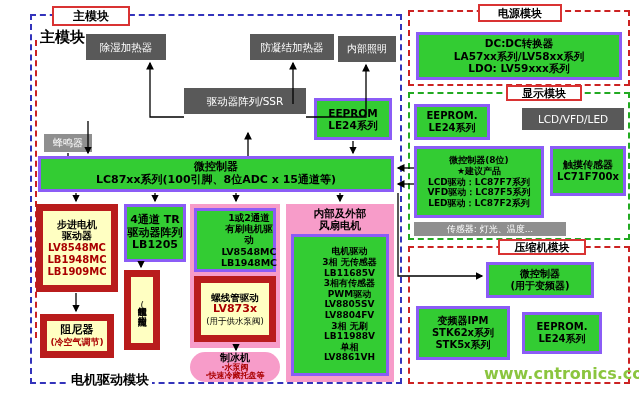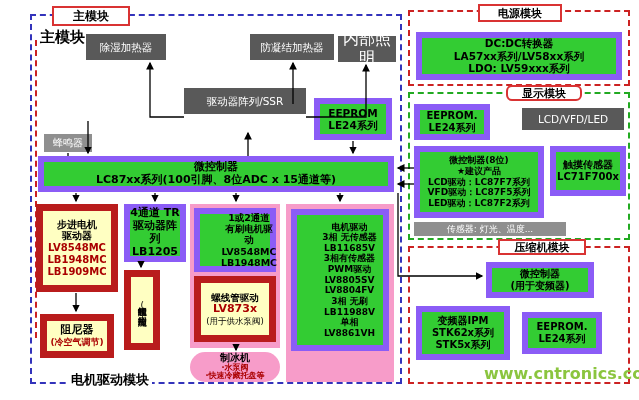--- a/index.html
+++ b/index.html
@@ -7,21 +7,21 @@
   #stage{position:relative;width:639px;height:400px;background:#fff;overflow:hidden;}
   .modborder{position:absolute;box-sizing:border-box;background:transparent;}
   .b-blue{border:2px dashed #3333bb;}
   .b-red{border:2px dashed #cc2222;}
   .b-green{border:2px dashed #22aa22;}
   .modtitle{position:absolute;box-sizing:border-box;background:#fff;border:2px solid #d93333;
     display:flex;align-items:center;justify-content:center;font-weight:bold;font-size:12px;color:#000;z-index:10;}
   .blk{position:absolute;box-sizing:border-box;display:flex;flex-direction:column;align-items:center;
     justify-content:center;text-align:center;z-index:3;line-height:1.18;}
   .blk span{white-space:pre-line;}
-  .g{background:#33cc33;border:6px solid #8b5cf6;color:#000;font-weight:bold;}
+  .g{background:#33cc33;border:3px solid #8b5cf6;color:#000;font-weight:bold;}
   .dk{background:#595959;color:#fff;text-align:center;}
   .gy{background:#8f8f8f;color:#fff;}
   .yl{background:#ffffc2;border:7px solid #b91c1c;color:#000;}
   .pk{background:#f79cc9;color:#000;}
   .heading{position:absolute;font-weight:bold;color:#000;z-index:4;}
   .red{color:#aa0000;font-weight:bold;}
   .vtext{writing-mode:vertical-rl;text-orientation:upright;}
   #arrows{position:absolute;left:0;top:0;z-index:5;pointer-events:none;}
   .redline{position:absolute;border-left:2px dashed #cc2222;z-index:2;}
   .watermark{position:absolute;font-size:16px;font-weight:bold;color:#8bc53f;z-index:11;}
@@ -37,21 +37,21 @@
     <span>主模块</span>
   </div>
   <div class="heading" style="left:40px;top:28px;font-size:15px;">主模块</div>
 
   <div class="blk dk" style="left:86px;top:34px;width:80px;height:26px;font-size:10.5px;">
     <span>除湿加热器</span>
   </div>
   <div class="blk dk" style="left:250px;top:34px;width:84px;height:26px;font-size:10.5px;">
     <span>防凝结加热器</span>
   </div>
-  <div class="blk dk" style="left:338px;top:36px;width:58px;height:26px;font-size:16px;">
+  <div class="blk dk" style="left:338px;top:36px;width:58px;height:26px;font-size:10px;">
     <span>内部照明</span>
   </div>
 
 
   <div class="blk dk" style="left:184px;top:88px;width:122px;height:26px;font-size:10.5px;">
     <span>驱动器阵列/SSR</span>
   </div>
   <div class="blk g" style="left:314px;top:98px;width:78px;height:42px;font-size:10.5px;">
     <span>EEPROM
 LE24系列</span>
@@ -91,20 +91,22 @@
 LB1948MC</span>
     </div>
     <div class="blk yl" style="position:relative;left:0;top:0;width:82px;height:66px;font-size:9.5px;">
       <span style="font-weight:bold;">螺线管驱动</span>
       <span class="red" style="font-size:11px;">LV873x</span>
       <span style="font-size:8.5px;">(用于供水泵阀)</span>
     </div>
   </div>
 
   <div class="blk pk" style="left:286px;top:204px;width:108px;height:178px;justify-content:flex-start;padding:3px;">
+    <span style="font-weight:bold;font-size:10.5px;">内部及外部
+风扇电机</span>
     <div class="blk g" style="position:relative;left:0;top:0;width:98px;height:142px;font-size:9px;margin-top:2px;padding-left:19px;">
       <span>电机驱动
 3相 无传感器
 LB11685V
 3相有传感器
 PWM驱动
 LV8805SV
 LV8804FV
 3相 无刷
 LB11988V
@@ -130,21 +132,21 @@
   <div class="modtitle" style="left:478px;top:4px;width:84px;height:18px;font-size:11px;">
     <span>电源模块</span>
   </div>
   <div class="blk g" style="left:416px;top:32px;width:206px;height:48px;font-size:10.5px;">
     <span>DC:DC转换器
 LA57xx系列/LV58xx系列
 LDO: LV59xxx系列</span>
   </div>
 
   <div class="modborder b-green" style="left:408px;top:92px;width:222px;height:148px;"></div>
-  <div class="modtitle" style="left:506px;top:85px;width:76px;height:16px;font-size:11px;border-radius:6px;">
+  <div class="modtitle" style="left:506px;top:85px;width:76px;height:16px;font-size:11px;">
     <span>显示模块</span>
   </div>
   <div class="blk g" style="left:414px;top:104px;width:76px;height:36px;font-size:10px;">
     <span>EEPROM.
 LE24系列</span>
   </div>
   <div class="blk dk" style="left:522px;top:108px;width:102px;height:22px;font-size:10.5px;">
     <span>LCD/VFD/LED</span>
   </div>
   <div class="blk g" style="left:414px;top:146px;width:130px;height:72px;font-size:9px;">

